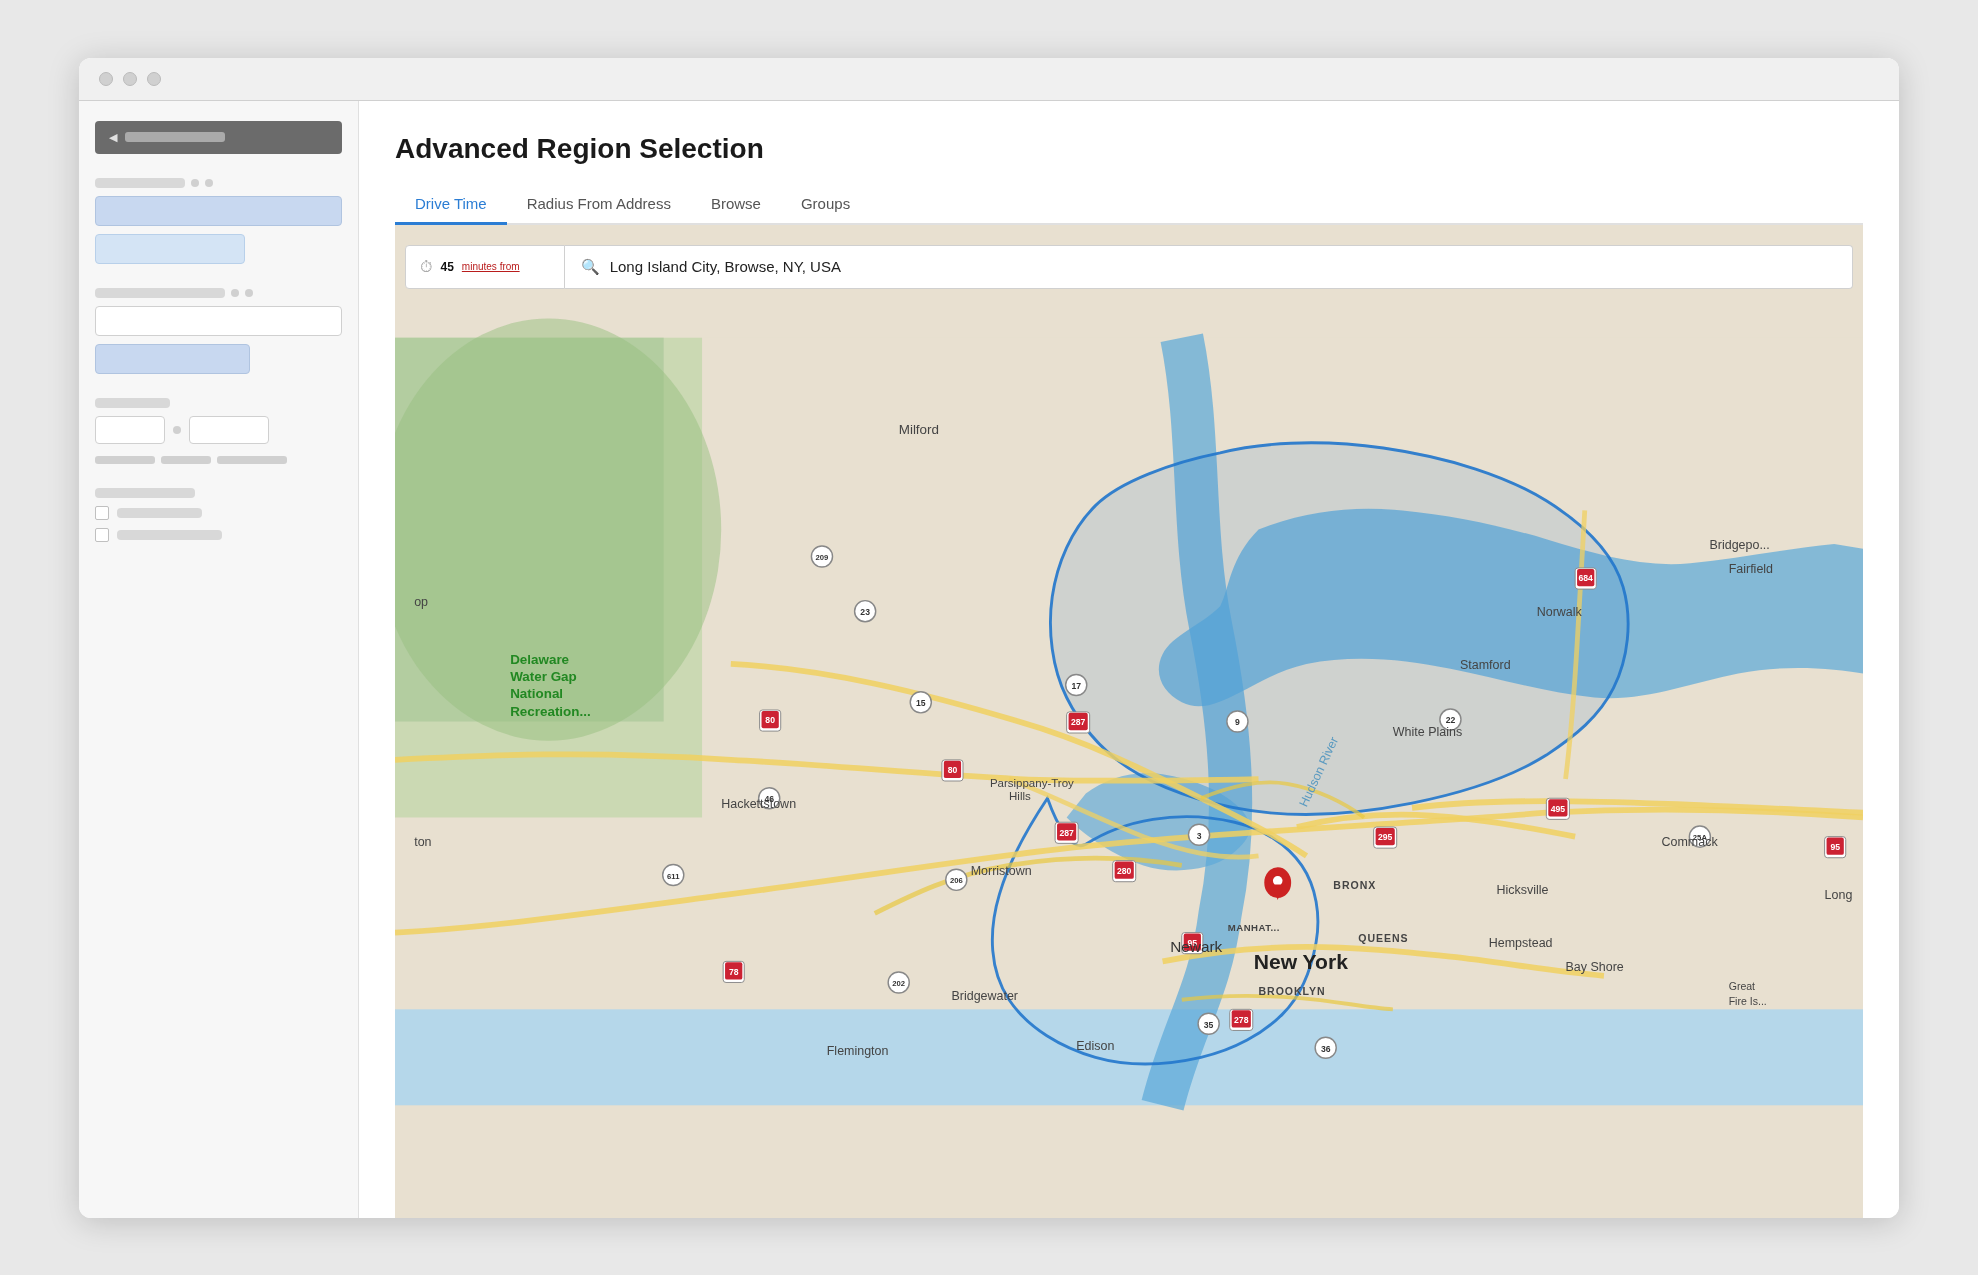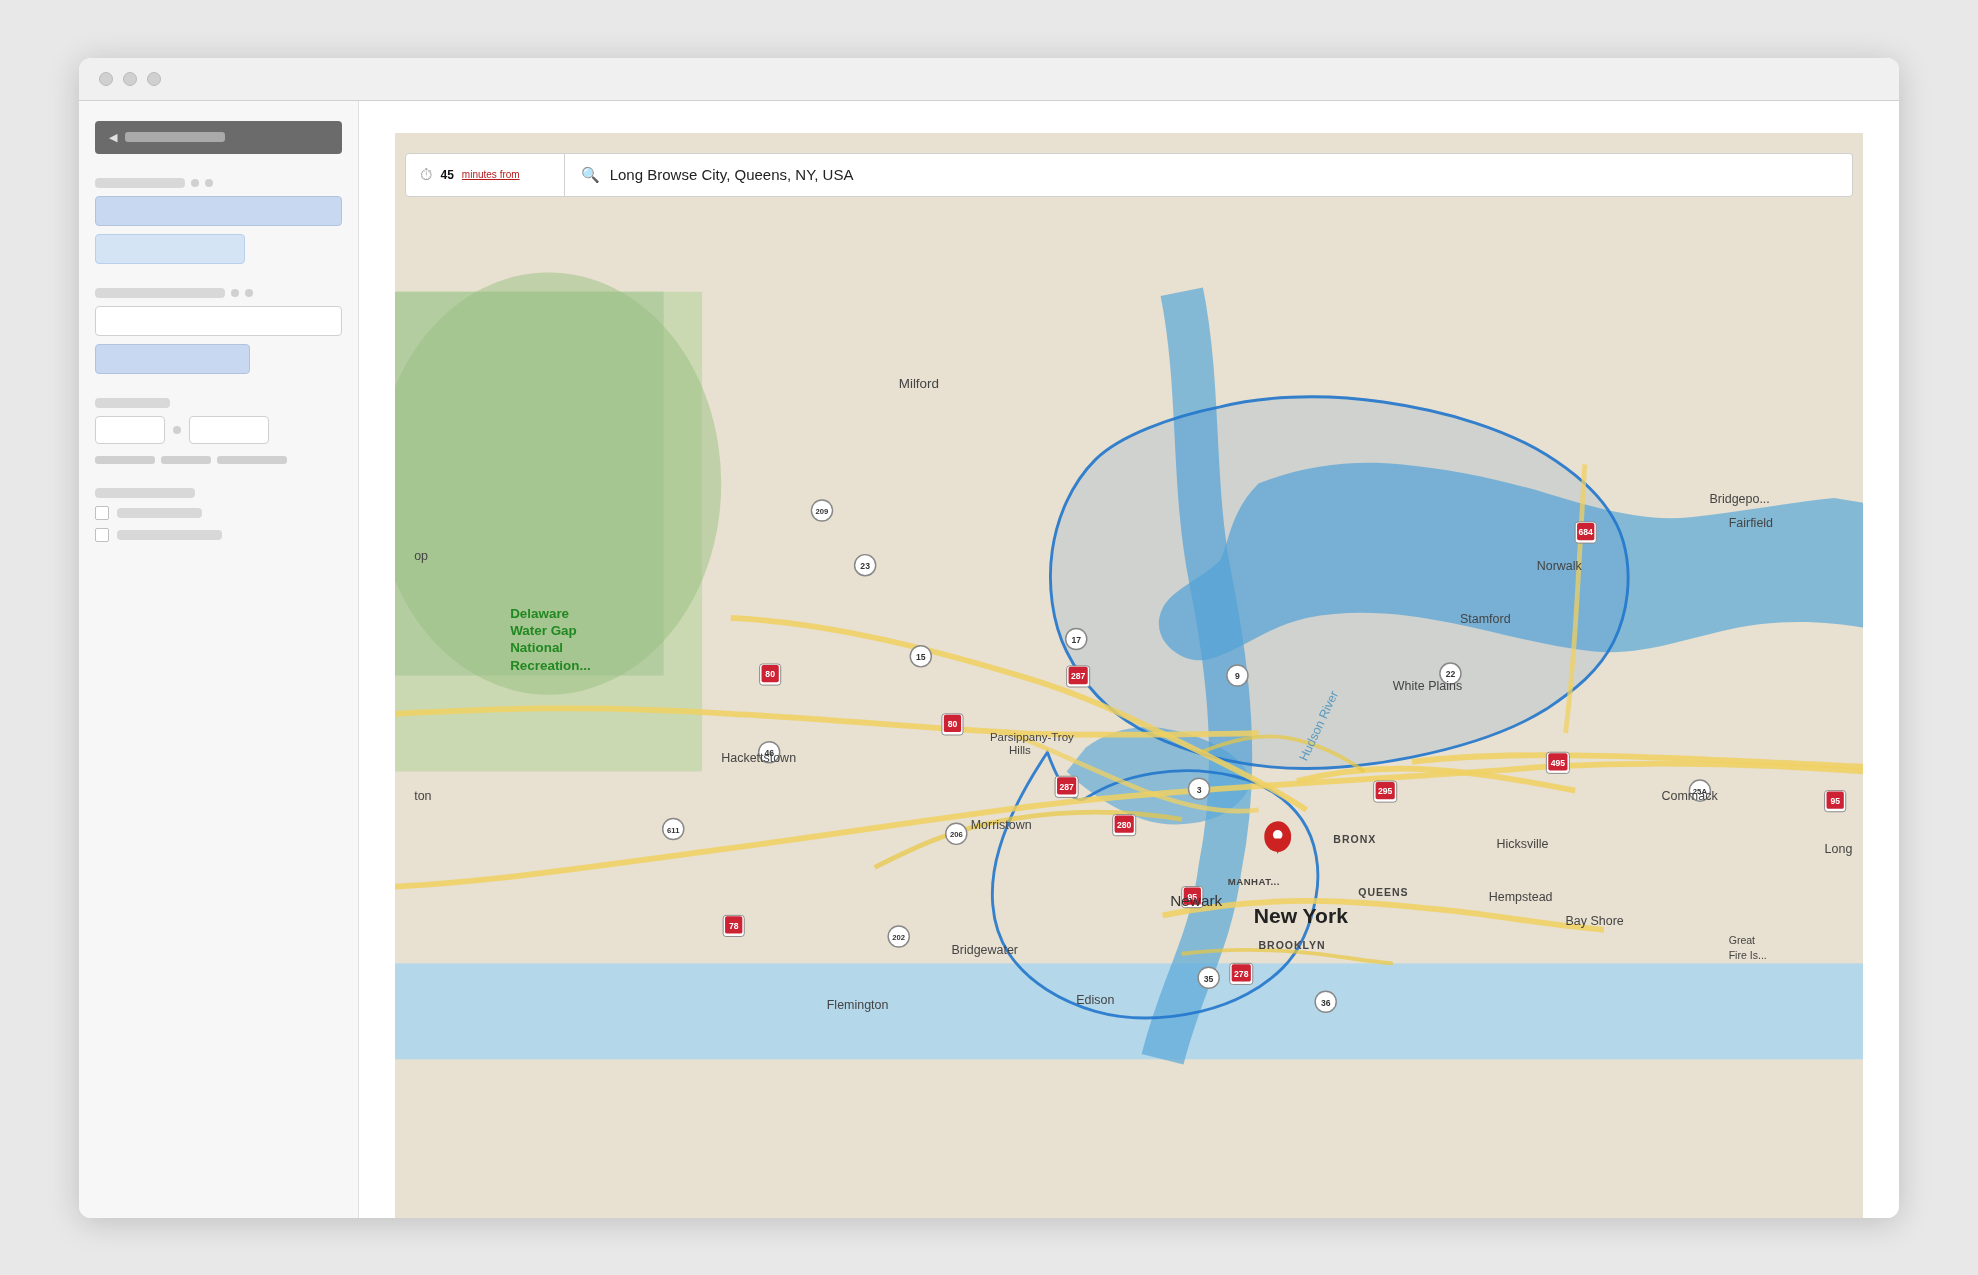--- a/index.html
+++ b/index.html
@@ -307,33 +307,40 @@
         </div>
         <div class="sidebar-checkbox-row">
           <div class="sidebar-checkbox-mock"></div>
           <div class="sidebar-placeholder-bar" style="width:105px;"></div>
         </div>
       </div>
     </div>
 
     <div class="main-content">
 
-
+      <h1 class="page-title">Advanced Region Selection</h1>
+
+      <div class="tab-bar">
+        <div class="tab-item active">Drive Time</div>
+        <div class="tab-item">Radius From Address</div>
+        <div class="tab-item">Browse</div>
+        <div class="tab-item">Groups</div>
+      </div>
 
       <div class="map-section">
 
         <div class="search-bar-row">
           <div class="minutes-input-group">
             <span class="clock-icon">⏱</span>
             <span class="minutes-value">45</span>
             <span class="minutes-label">minutes from</span>
           </div>
           <div class="address-input-group">
             <span class="search-icon">🔍</span>
-            <span class="address-text">Long Browse City, Queens, NY, USA</span>
+            <span class="address-text">Long Island City, Browse, NY, USA</span>
           </div>
         </div>
 
         <div class="map-canvas">
           
           <svg class="map-svg" viewBox="0 0 1530 800" xmlns="http://www.w3.org/2000/svg">
 
             <rect width="1530" height="800" fill="#e8e0d0"></rect>
 
             <rect x="0" y="0" width="320" height="500" fill="#b8d4a0" opacity="0.6"></rect>

